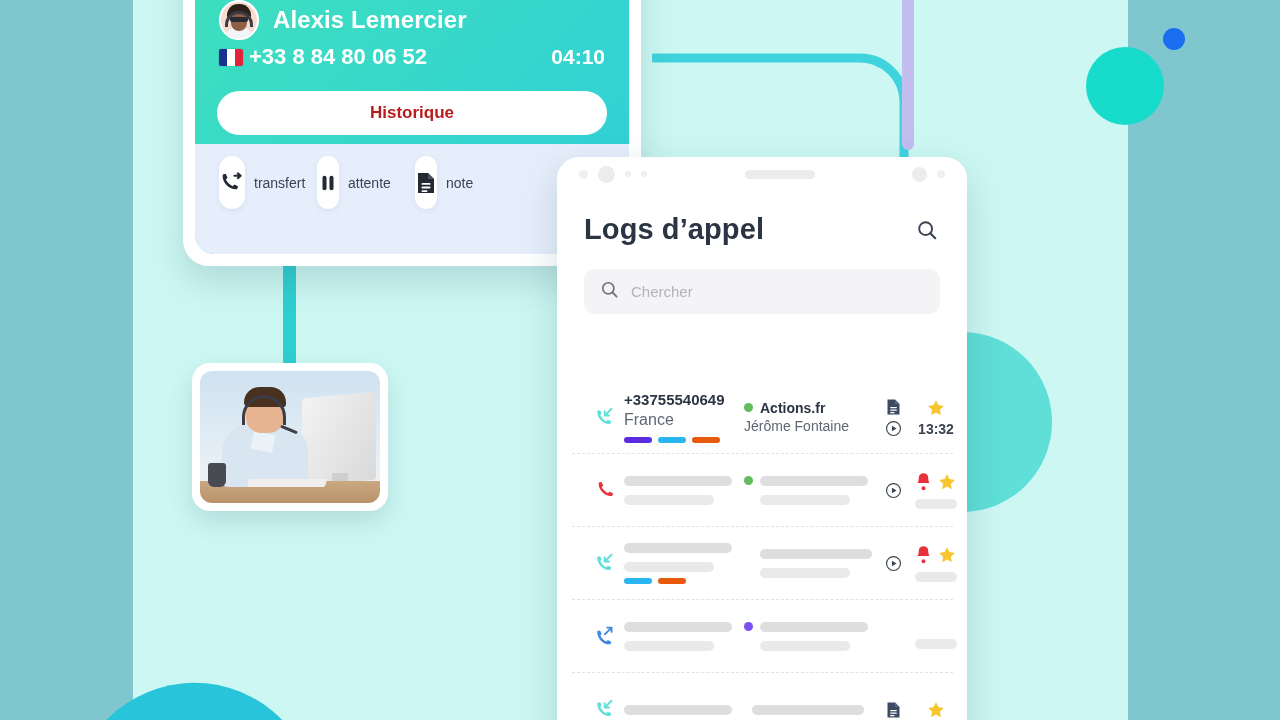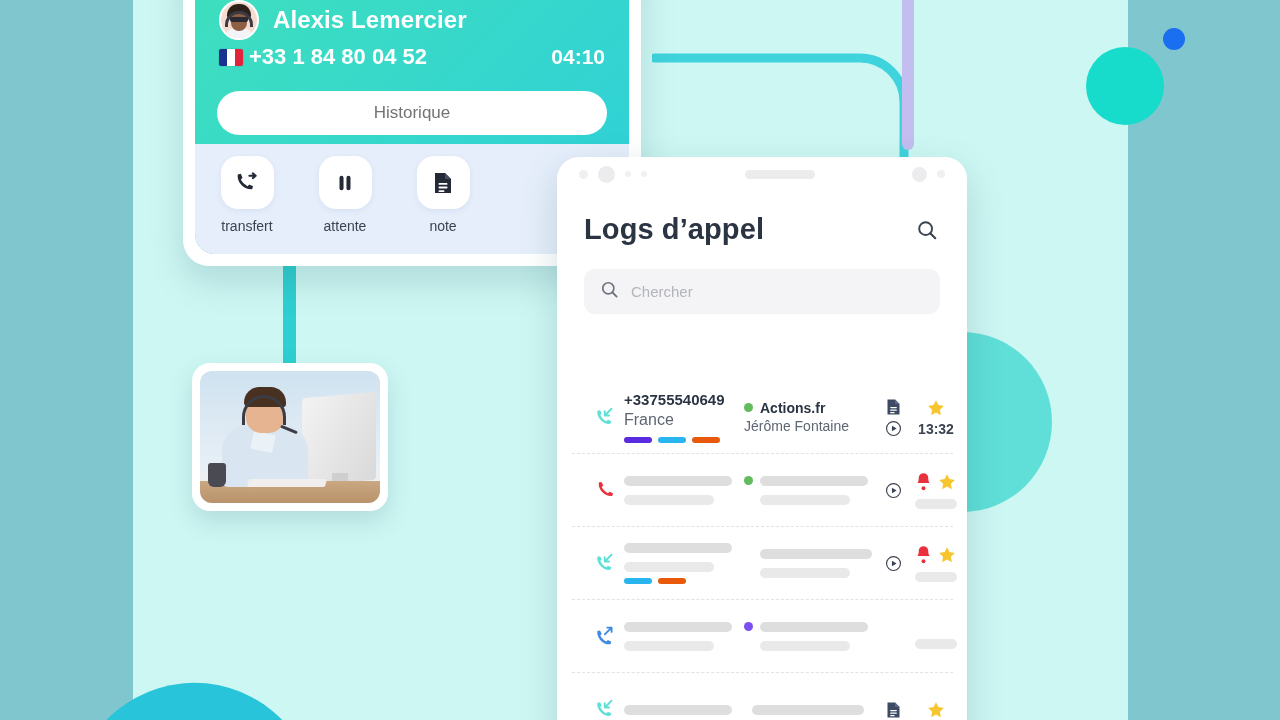--- a/index.html
+++ b/index.html
@@ -60,28 +60,28 @@
   .flag i{display:block;height:100%;flex:1;}
   .flag .b{background:#19318f;}.flag .w{background:#ffffff;}.flag .r{background:#e1233c;}
   .num-txt{color:#ffffff;font-size:22px;font-weight:600;margin-left:6px;white-space:nowrap;}
   .timer{margin-left:auto;color:#ffffff;font-size:21px;font-weight:700;}
 
   .tabs{
     position:absolute;left:22px;top:143px;width:390px;height:44px;
     background:#ffffff;border-radius:22px;display:flex;align-items:center;padding:4px;box-sizing:border-box;
   }
   .tab{flex:1;height:36px;border-radius:18px;display:flex;align-items:center;justify-content:center;
-       font-size:17px;font-weight:400;color:#737373;cursor:pointer;}
+       font-size:17px;font-weight:700;color:#b91c1c;cursor:pointer;}
   .tab.active{background:linear-gradient(95deg,#45e2bb 0%,#2ed0d6 100%);color:#ffffff;font-weight:700;}
 
   .actions-pane{
     position:absolute;left:0;top:196px;width:100%;height:110px;background:#e6eefb;
   }
   .act-list{position:absolute;left:24px;top:12px;display:flex;gap:42px;}
-  .act{width:56px;display:flex;flex-direction:column;align-items:center;gap:9px;cursor:pointer;}
+  .act{width:56px;display:flex;flex-direction:row;align-items:center;gap:9px;cursor:pointer;}
   .act-btn{width:53px;height:53px;border-radius:17px;background:#ffffff;display:flex;align-items:center;justify-content:center;
            box-shadow:0 2px 6px rgba(40,70,110,.07);}
   .act-lbl{font-size:14px;color:#3b4350;}
 
   
   .logs-card{
     position:absolute;left:557px;top:157px;width:410px;height:600px;
     background:#ffffff;border-radius:22px;
     box-shadow:0 14px 38px rgba(40,90,100,.20);
     overflow:hidden;
@@ -190,21 +190,21 @@
           </div>
           <div class="caller-name">Alexis Lemercier</div>
         </div>
 
         <div class="num-row">
           <div class="flag">
               <i class="b"></i>
               <i class="w"></i>
               <i class="r"></i>
             </div>
-          <div class="num-txt">+33 1 84 80 04 52</div>
+          <div class="num-txt">+33 8 84 80 06 52</div>
           <div class="timer">04:10</div>
         </div>
       </div>
 
       <div class="tabs">
         <div class="tab">Historique</div>
       </div>
 
       <div class="actions-pane">
         <div class="act-list">

